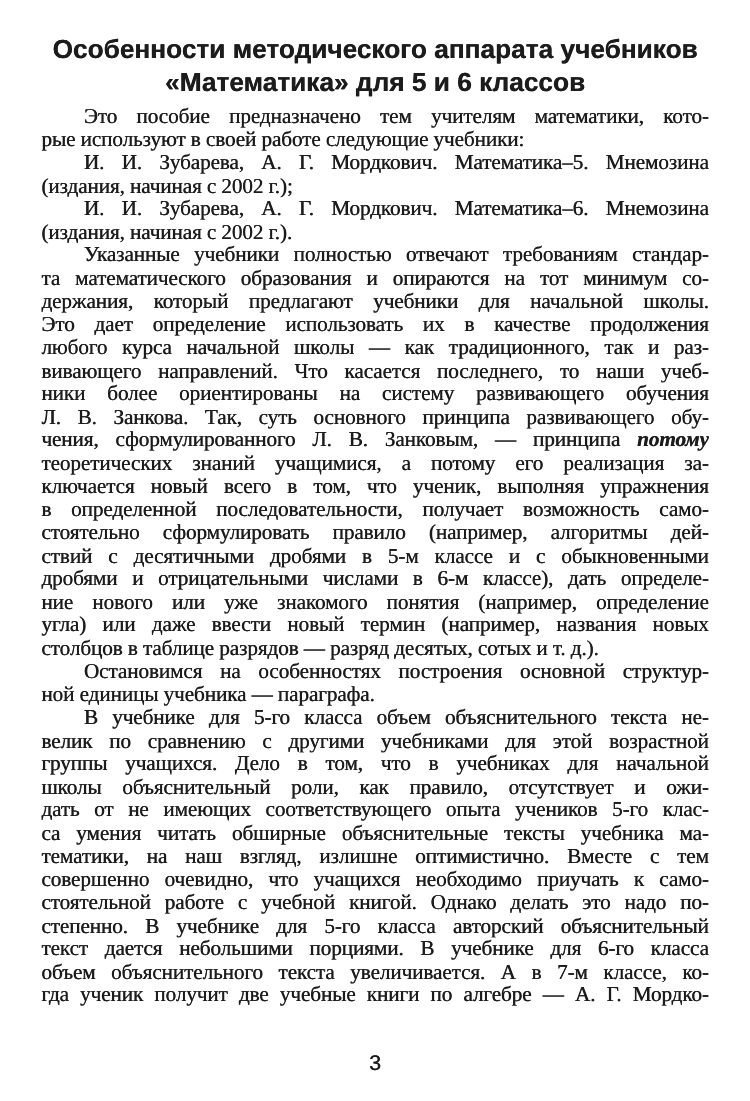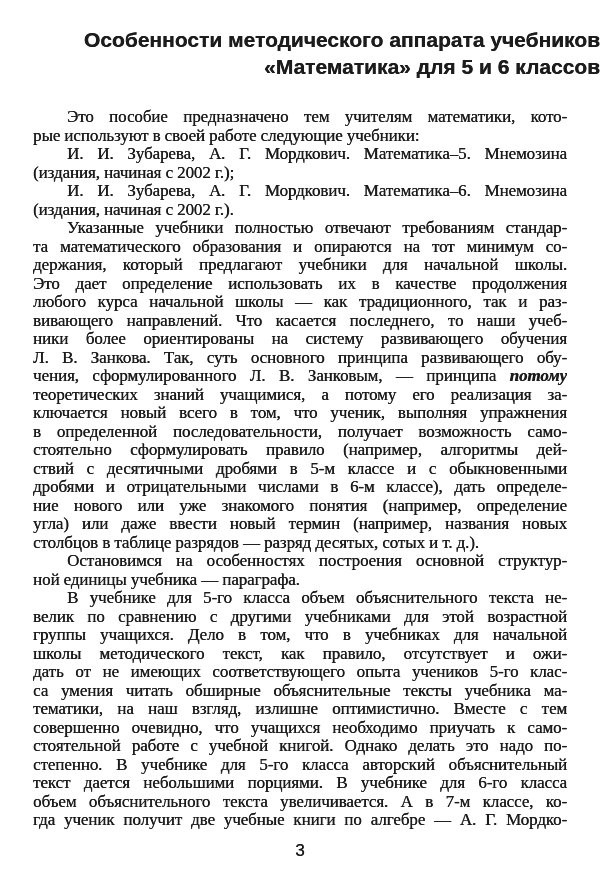--- a/index.html
+++ b/index.html
@@ -4,25 +4,25 @@
 <style>
   html,body { margin:0; padding:0; background:#e8e8e8; }
   .page {
     width:600px; height:881px; background:#ffffff; color:#1c1c1c;
     position:relative; margin:0 auto; overflow:hidden;
     font-family:"Liberation Serif", serif;
   }
   .title {
     font-family:"Liberation Sans", sans-serif;
     font-weight:bold; font-size:21px; line-height:27px;
-    text-align:right; padding-top:26px;
+    text-align:center; padding-top:26px;
     text-shadow:0.3px 0 0 currentColor;
   }
   .body {
-    position:absolute; top:108px; left:33px; right:33px;
+    position:absolute; top:84px; left:33px; right:33px;
     text-shadow:0.3px 0 0 currentColor;
   }
   .paragraph { margin:0; }
   .line {
     font-size:17px; line-height:18.5px; height:18.5px;
     text-align:justify; text-align-last:justify;
     white-space:nowrap; overflow:hidden;
     letter-spacing:-0.1px;
   }
   .line.first { padding-left:34px; }
@@ -78,21 +78,21 @@
         <div class="line lastline"><span class="seg plain">столбцов в таблице разрядов — разряд десятых, сотых и т. д.).</span></div>
       </div>
       <div class="paragraph">
         <div class="line first"><span class="seg plain">Остановимся на особенностях построения основной структур-</span></div>
         <div class="line lastline"><span class="seg plain">ной единицы учебника — параграфа.</span></div>
       </div>
       <div class="paragraph">
         <div class="line first"><span class="seg plain">В учебнике для 5-го класса объем объяснительного текста не-</span></div>
         <div class="line"><span class="seg plain">велик по сравнению с другими учебниками для этой возрастной</span></div>
         <div class="line"><span class="seg plain">группы учащихся. Дело в том, что в учебниках для начальной</span></div>
-        <div class="line"><span class="seg plain">школы методического текст, как правило, отсутствует и ожи-</span></div>
+        <div class="line"><span class="seg plain">школы объяснительный роли, как правило, отсутствует и ожи-</span></div>
         <div class="line"><span class="seg plain">дать от не имеющих соответствующего опыта учеников 5-го клас-</span></div>
         <div class="line"><span class="seg plain">са умения читать обширные объяснительные тексты учебника ма-</span></div>
         <div class="line"><span class="seg plain">тематики, на наш взгляд, излишне оптимистично. Вместе с тем</span></div>
         <div class="line"><span class="seg plain">совершенно очевидно, что учащихся необходимо приучать к само-</span></div>
         <div class="line"><span class="seg plain">стоятельной работе с учебной книгой. Однако делать это надо по-</span></div>
         <div class="line"><span class="seg plain">степенно. В учебнике для 5-го класса авторский объяснительный</span></div>
         <div class="line"><span class="seg plain">текст дается небольшими порциями. В учебнике для 6-го класса</span></div>
         <div class="line"><span class="seg plain">объем объяснительного текста увеличивается. А в 7-м классе, ко-</span></div>
         <div class="line"><span class="seg plain">гда ученик получит две учебные книги по алгебре — А. Г. Мордко-</span></div>
       </div>

